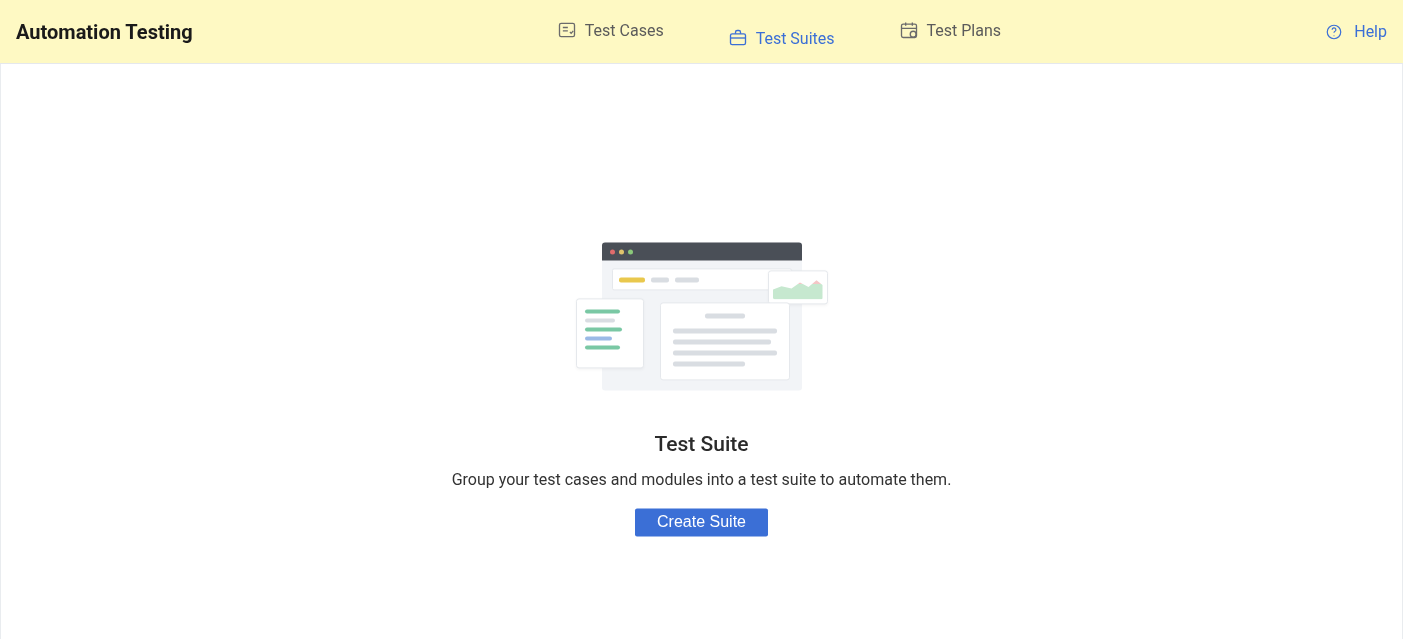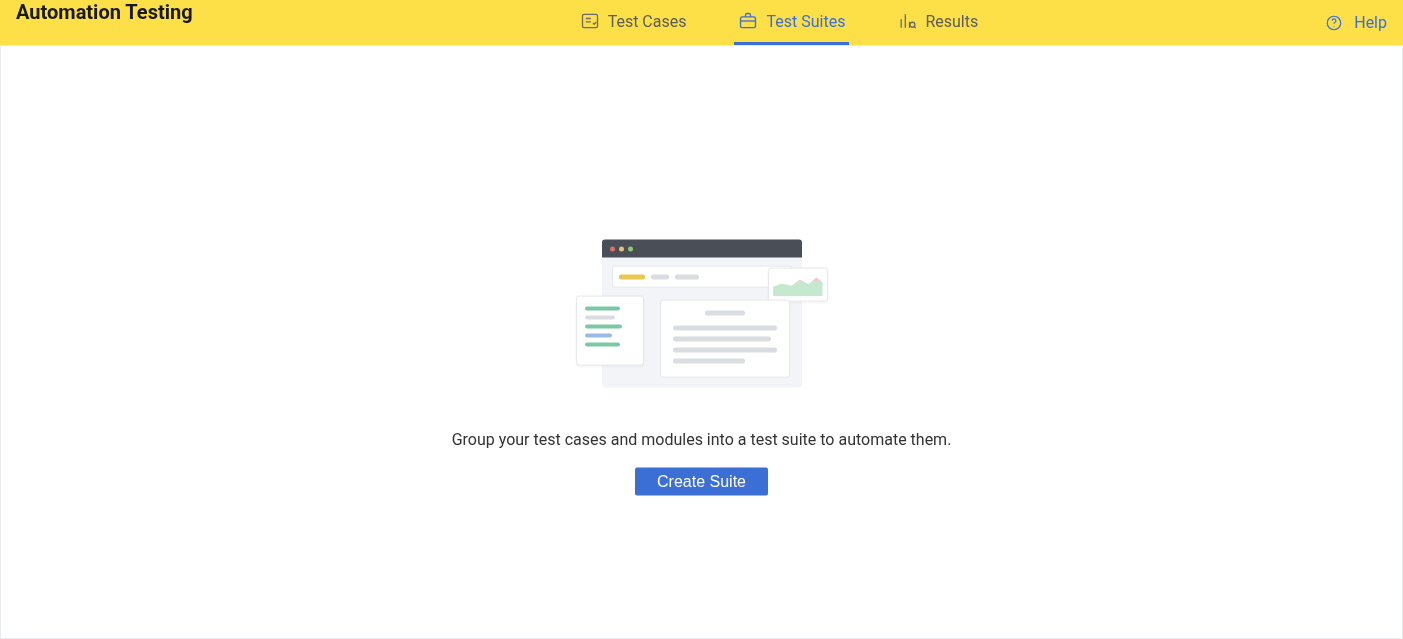--- a/index.html
+++ b/index.html
@@ -6,54 +6,56 @@
   body {
     font-family: -apple-system, BlinkMacSystemFont, "Segoe UI", Roboto, "Helvetica Neue", Arial, sans-serif;
     background: #fff;
     color: #333;
     width: 1403px;
     height: 639px;
     overflow: hidden;
   }
   .header {
     display: flex;
-    height: 46px;
+    align-items: center;
+    height: 64px;
     border-bottom: 1px solid #e5e8ec;
     padding: 0 16px;
-    background: #fde047;
+    background: #fef9c3;
   }
   .page-title {
     font-size: 20px;
     font-weight: 700;
     color: #1a1a1a;
     flex: 0 0 auto;
     margin-right: 40px;
   }
   .nav {
     display: flex;
     align-items: stretch;
     height: 100%;
     flex: 1 1 auto;
     justify-content: center;
-    gap: 44px;
+    gap: 56px;
   }
   .nav-item {
     display: flex;
     align-items: center;
     gap: 8px;
     color: #5b5b5b;
     font-size: 16px;
     cursor: pointer;
     border-bottom: 3px solid transparent;
     padding: 0 4px;
     height: 100%;
   }
   .nav-item.active {
     color: #3b6fd6;
     border-bottom-color: #3b6fd6;
+    margin-top: 8px;
   }
   .nav-item .icon {
     width: 20px;
     height: 20px;
     display: flex;
     align-items: center;
     justify-content: center;
   }
   .nav-item.active .icon svg { stroke: #3b6fd6; }
   .help {
@@ -214,31 +216,31 @@
       <span class="icon">
         <svg width="20" height="20" viewBox="0 0 24 24" fill="none" stroke="#3b6fd6" stroke-width="1.6">
           <rect x="3" y="7" width="18" height="13" rx="2"></rect>
           <path d="M9 7V5a2 2 0 0 1 2-2h2a2 2 0 0 1 2 2v2"></path>
           <path d="M3 12h18"></path>
         </svg>
       </span>
       <span>Test Suites</span>
     </div>
 
-
     <div class="nav-item">
       <span class="icon">
         <svg width="20" height="20" viewBox="0 0 24 24" fill="none" stroke="#6b6b6b" stroke-width="1.6">
-          <path d="M5 20V10M10 20V4M15 20v-7"></path>
-          <circle cx="18.5" cy="16.5" r="3"></circle>
-          <path d="M20.5 18.5l2 2"></path>
+          <rect x="3" y="5" width="18" height="16" rx="2"></rect>
+          <path d="M8 3v4M16 3v4M3 10h18"></path>
+          <circle cx="17" cy="17" r="3.5"></circle>
         </svg>
       </span>
-      <span>Results</span>
-    </div>
+      <span>Test Plans</span>
+    </div>
+
 
 
   </nav>
 
   <div class="help">
     <span class="icon">
       <svg width="18" height="18" viewBox="0 0 24 24" fill="none" stroke="#3b6fd6" stroke-width="1.6">
         <circle cx="12" cy="12" r="9"></circle>
         <path d="M9.5 9a2.5 2.5 0 1 1 3.5 2.3c-.8.4-1 .9-1 1.7"></path>
         <circle cx="12" cy="17" r="0.8" fill="#3b6fd6" stroke="none"></circle>
@@ -276,16 +278,17 @@
       </div>
       <div class="card-side">
         <div class="sline g1"></div>
         <div class="sline g2"></div>
         <div class="sline g3"></div>
         <div class="sline g4"></div>
         <div class="sline g5"></div>
       </div>
     </div>
 
+    <h2 class="empty-title">Test Suite</h2>
     <p class="empty-desc">Group your test cases and modules into a test suite to automate them.</p>
     <button class="btn-primary">Create Suite</button>
   </div>
 </div>
 
 </body></html>

